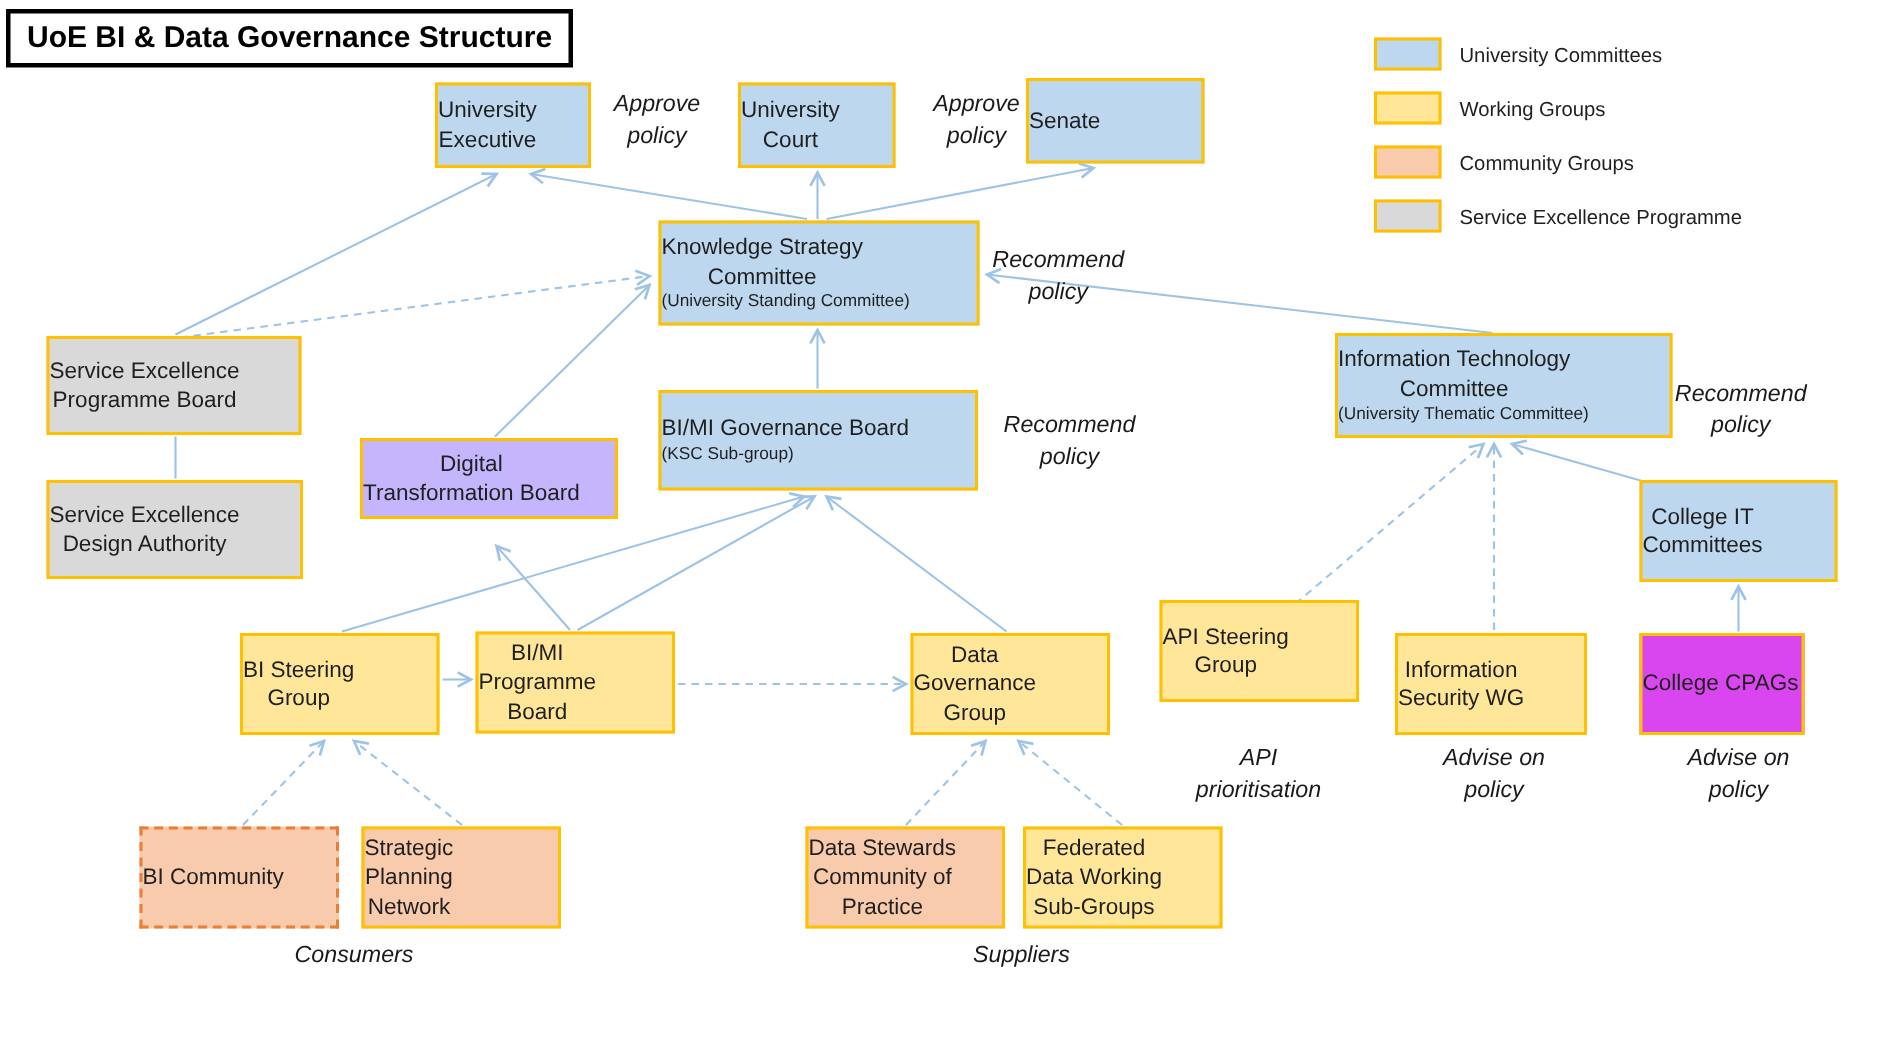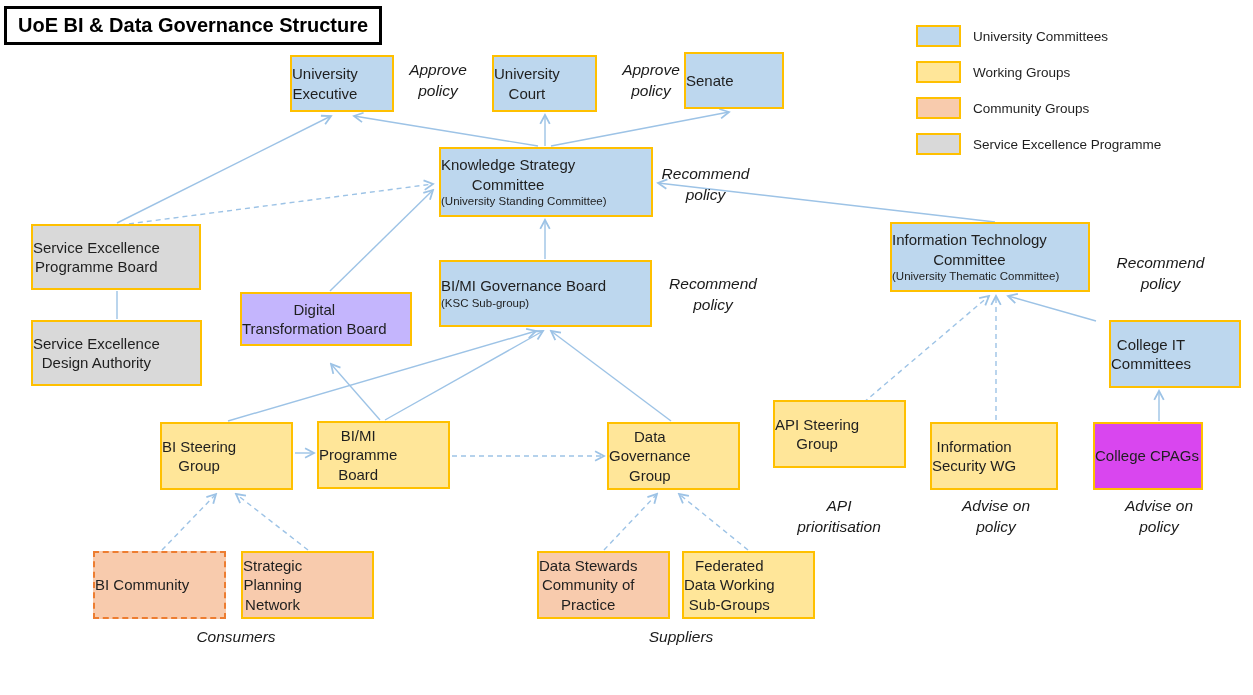--- a/index.html
+++ b/index.html
@@ -81,33 +81,33 @@
       </div>
       <div class="legend-row">
         <div class="legend-swatch" style="background: rgb(217, 217, 217); border: 2px solid rgb(255, 192, 0);"></div>
         <div class="legend-label">Service Excellence Programme</div>
       </div>
     </div>
 <div class="node" style="left: 290px; top: 55px; width: 104px; height: 57px; background: rgb(189, 215, 238); border: 2px solid rgb(255, 192, 0);"><div>University
 Executive</div></div>
     <div class="node" style="left: 492px; top: 55px; width: 105px; height: 57px; background: rgb(189, 215, 238); border: 2px solid rgb(255, 192, 0);"><div>University
 Court</div></div>
-    <div class="node" style="left: 684px; top: 52px; width: 100px; height: 57px; background: rgb(189, 215, 238); border: 2px solid rgb(255, 192, 0);"><div>Senate</div></div>
+    <div class="node" style="left: 684px; top: 52px; width: 119px; height: 57px; background: rgb(189, 215, 238); border: 2px solid rgb(255, 192, 0);"><div>Senate</div></div>
     <div class="node" style="left: 439px; top: 147px; width: 214px; height: 70px; background: rgb(189, 215, 238); border: 2px solid rgb(255, 192, 0);"><div>Knowledge Strategy
 Committee</div><div class="sub">(University Standing Committee)</div></div>
     <div class="node" style="left: 31px; top: 224px; width: 170px; height: 66px; background: rgb(217, 217, 217); border: 2px solid rgb(255, 192, 0);"><div>Service Excellence
 Programme Board</div></div>
     <div class="node" style="left: 31px; top: 320px; width: 171px; height: 66px; background: rgb(217, 217, 217); border: 2px solid rgb(255, 192, 0);"><div>Service Excellence
 Design Authority</div></div>
     <div class="node" style="left: 240px; top: 292px; width: 172px; height: 54px; background: #c4b5fd; border: 2px solid rgb(255, 192, 0);"><div>Digital
 Transformation Board</div></div>
     <div class="node" style="left: 439px; top: 260px; width: 213px; height: 67px; background: rgb(189, 215, 238); border: 2px solid rgb(255, 192, 0);"><div>BI/MI Governance Board</div><div class="sub">(KSC Sub-group)</div></div>
-    <div class="node" style="left: 890px; top: 222px; width: 200px; height: 70px; background: rgb(189, 215, 238); border: 2px solid rgb(255, 192, 0);"><div>Information Technology
+    <div class="node" style="left: 890px; top: 222px; width: 225px; height: 70px; background: rgb(189, 215, 238); border: 2px solid rgb(255, 192, 0);"><div>Information Technology
 Committee</div><div class="sub">(University Thematic Committee)</div></div>
-    <div class="node" style="left: 1093px; top: 320px; width: 132px; height: 68px; background: rgb(189, 215, 238); border: 2px solid rgb(255, 192, 0); margin-left: 16px;"><div>College IT
+    <div class="node" style="left: 1093px; top: 320px; width: 132px; height: 68px; background: rgb(189, 215, 238); border: 2px solid rgb(255, 192, 0);"><div>College IT
 Committees</div></div>
     <div class="node" style="left: 160px; top: 422px; width: 133px; height: 68px; background: rgb(255, 230, 153); border: 2px solid rgb(255, 192, 0);"><div>BI Steering
 Group</div></div>
     <div class="node" style="left: 317px; top: 421px; width: 133px; height: 68px; background: rgb(255, 230, 153); border: 2px solid rgb(255, 192, 0);"><div>BI/MI
 Programme
 Board</div></div>
     <div class="node" style="left: 607px; top: 422px; width: 133px; height: 68px; background: rgb(255, 230, 153); border: 2px solid rgb(255, 192, 0);"><div>Data
 Governance
 Group</div></div>
     <div class="node" style="left: 773px; top: 400px; width: 133px; height: 68px; background: rgb(255, 230, 153); border: 2px solid rgb(255, 192, 0);"><div>API Steering

